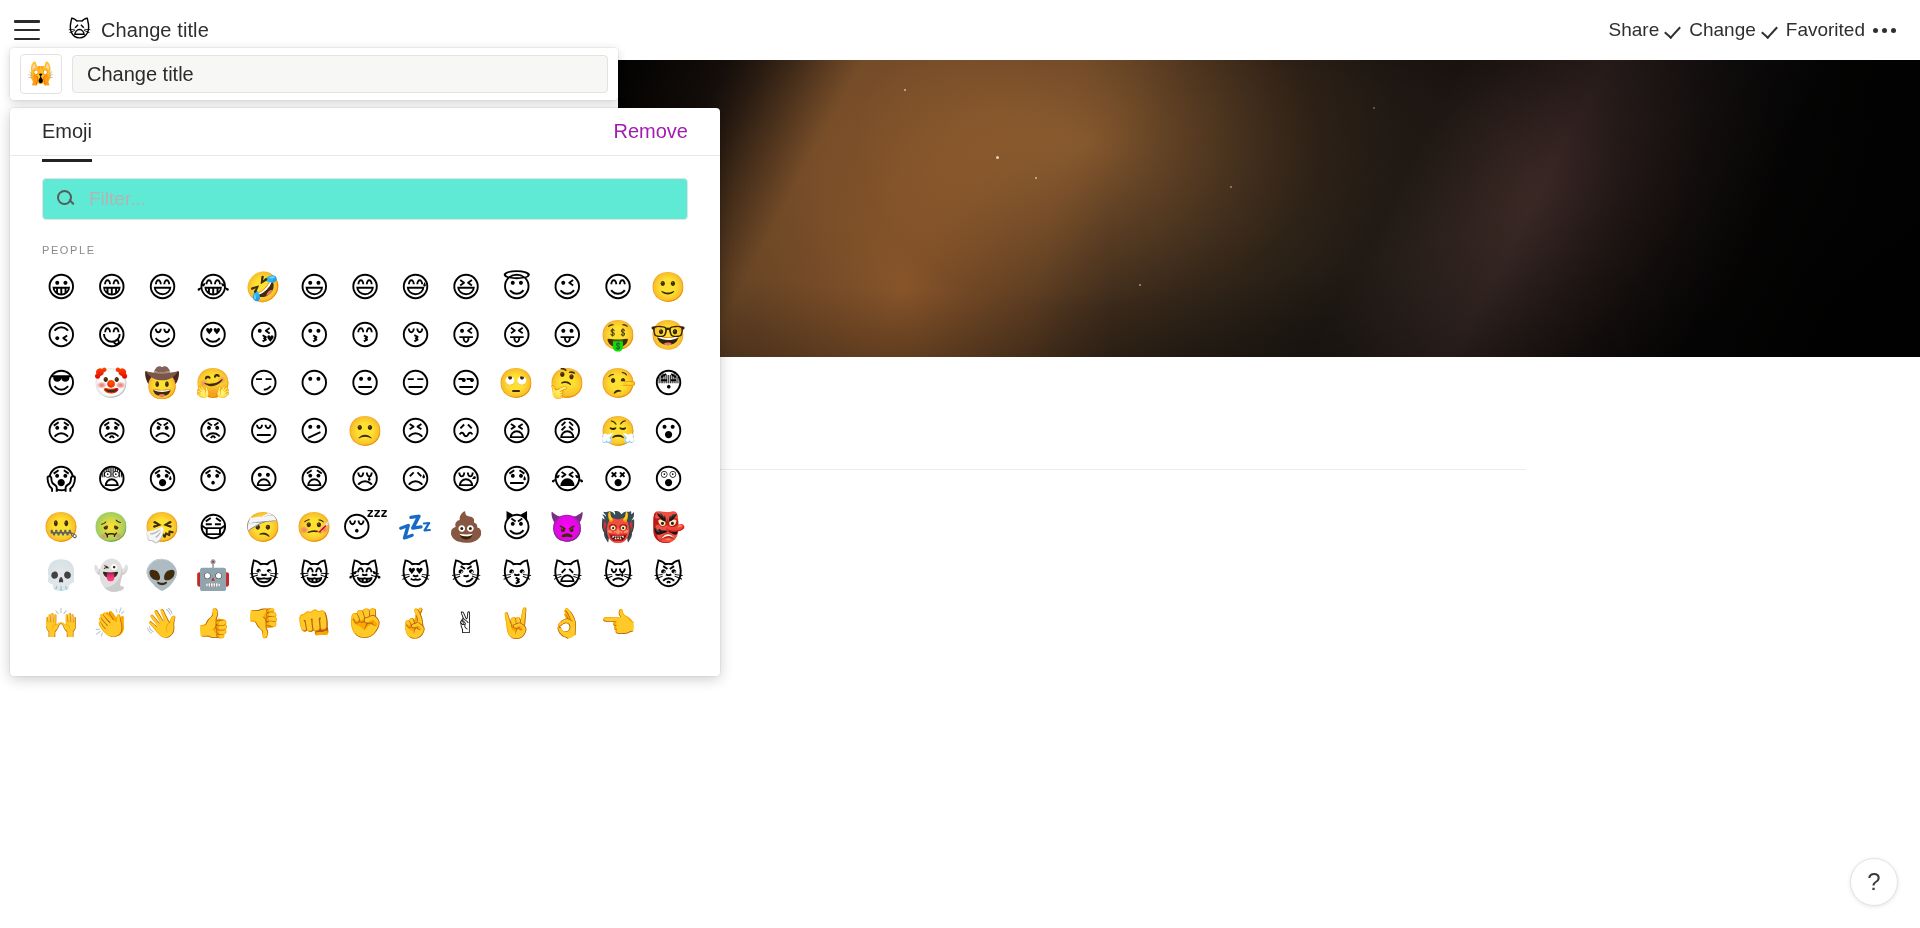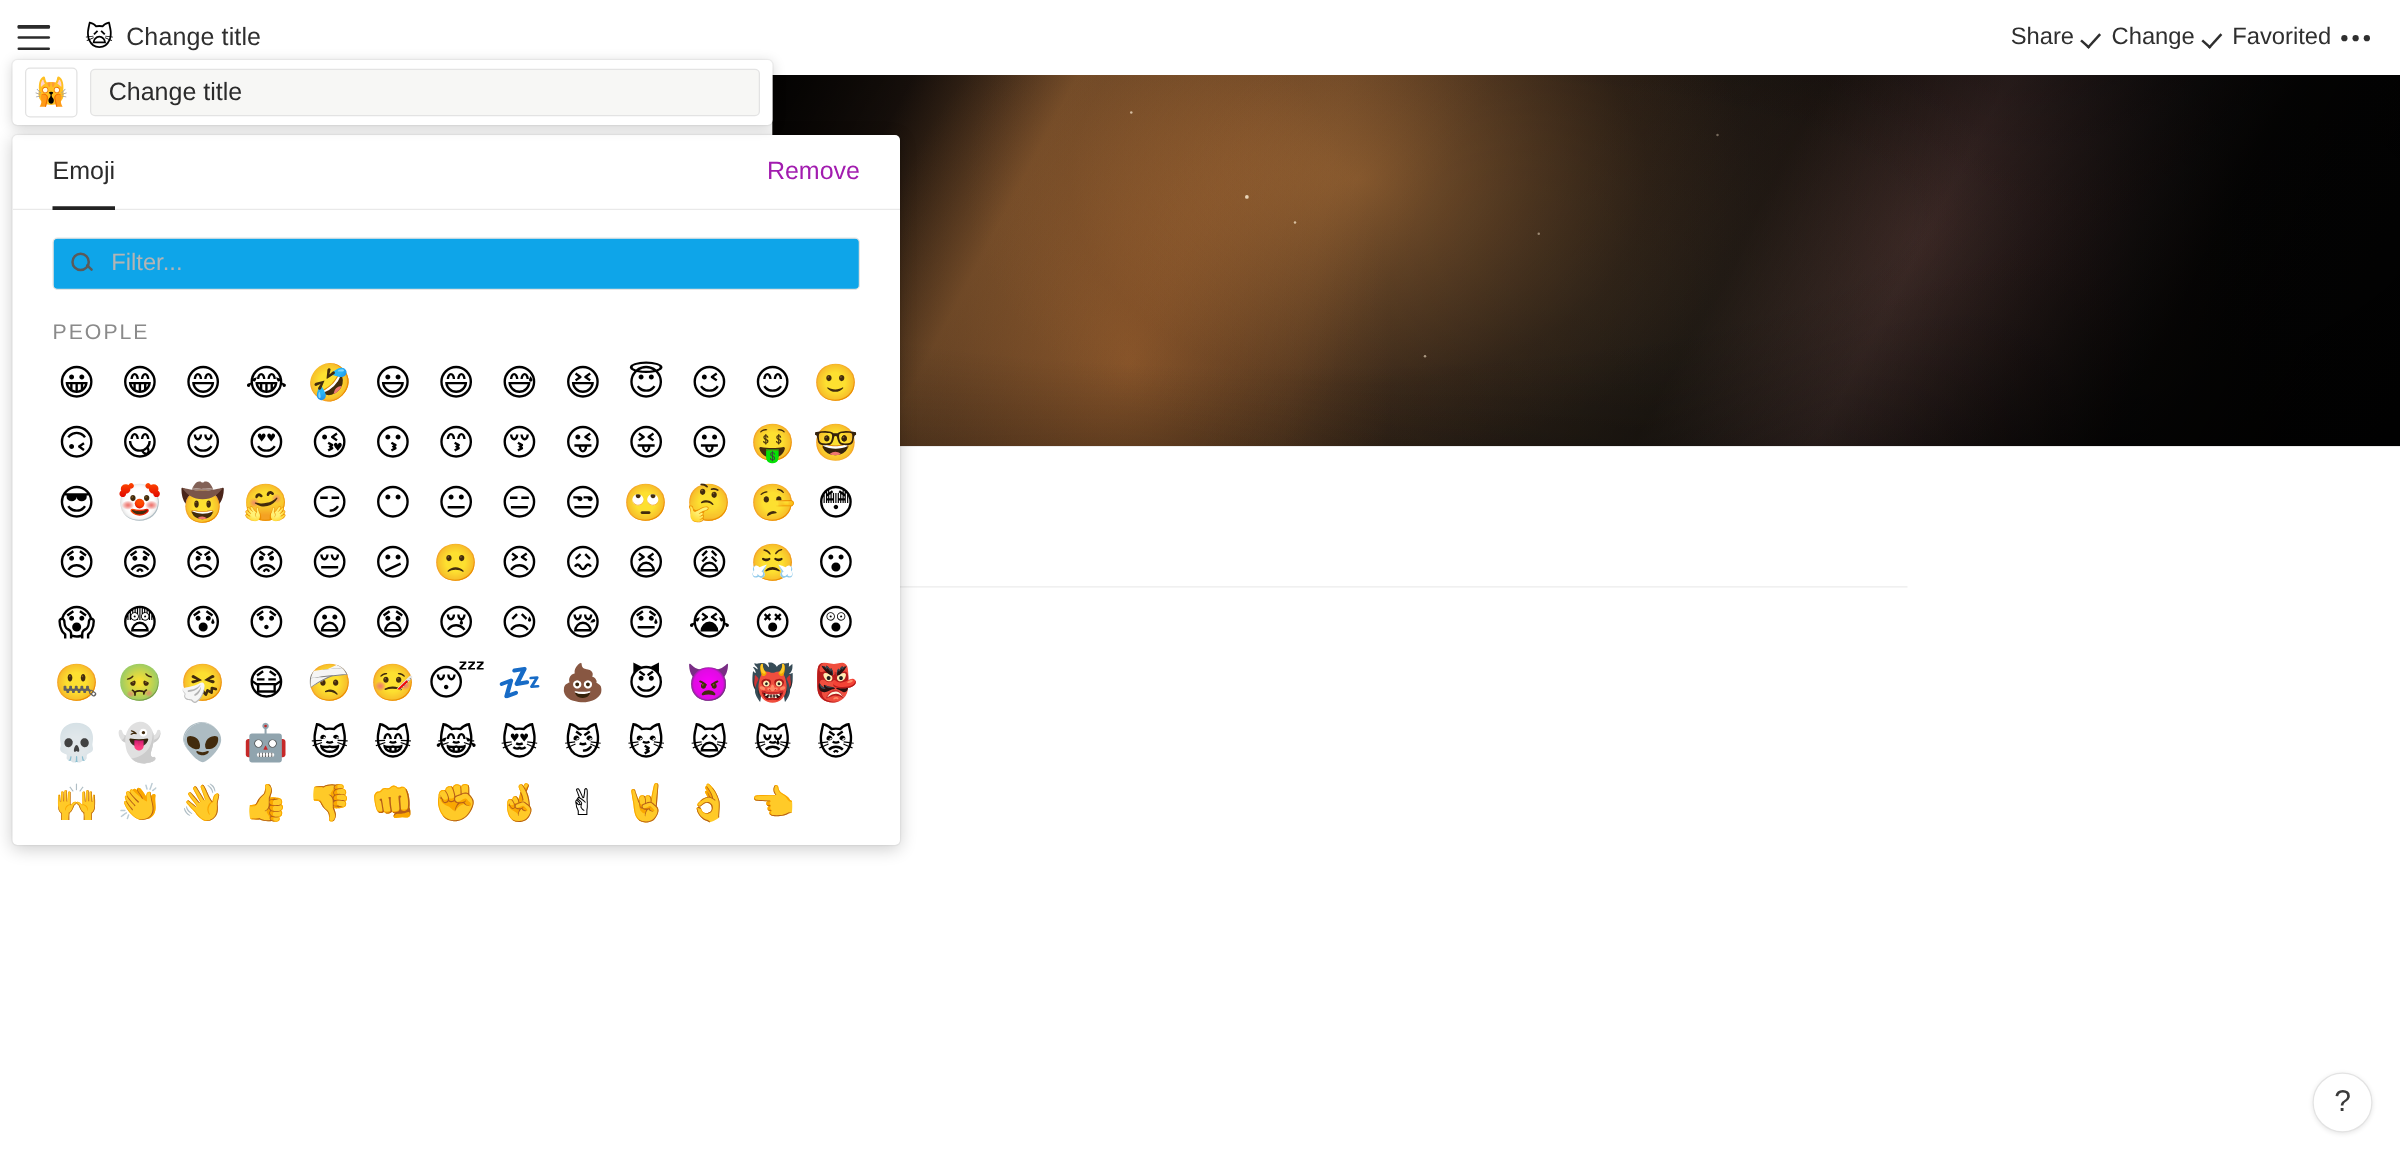--- a/index.html
+++ b/index.html
@@ -148,21 +148,21 @@
   .picker {
     position: absolute; left: 10px; top: 108px;
     width: 710px; height: 568px;
     background: #fff;
     border-radius: 4px;
     box-shadow: 0 3px 14px rgba(0,0,0,0.20), 0 0 0 1px rgba(0,0,0,0.04);
     z-index: 35;
     overflow: hidden;
   }
   .picker-tabs {
-    position: relative; height: 60px;
+    position: relative; height: 48px;
     display:flex; align-items:center; padding: 0 32px;
     border-bottom: 1px solid #e9e9e9;
   }
   .ptab {
     font-size: 20px; color: #2b2b2b; cursor:pointer;
     height: 60px; display:flex; align-items:center; position:relative;
     margin-right: 34px;
   }
   .ptab.active::after {
     content:""; position:absolute; left:0; right:0; bottom: 0;
@@ -170,21 +170,21 @@
   }
   .premove {
     margin-left:auto; font-size: 20px; color:#a21caf; cursor:pointer;
   }
   .filter-wrap { padding: 22px 32px 0 32px; }
   .filter-box {
     position: relative;
     height: 42px;
     border: 1px solid #e4e4e2;
     border-radius: 4px;
-    background: #0ea5e9;
+    background: #5eead4;
     display:flex; align-items:center;
   }
   .mag {
     width: 20px; height: 20px; margin: 0 11px 0 13px; flex:none;
     position: relative;
   }
   .mag::before {
     content:""; position:absolute; left:1px; top:1px;
     width: 11px; height: 11px; border: 2px solid #5a5a5a; border-radius: 50%;
   }
@@ -195,21 +195,21 @@
   }
   .filter-input {
     border:none; background: transparent; outline:none;
     font-size: 19px; color:#444; width: 100%;
     font-family: "Liberation Sans", sans-serif;
   }
   .filter-input::placeholder { color: #b4b4b4; }
 
   .sec-head {
     padding: 24px 32px 6px 32px;
-    font-size: 17px; letter-spacing: 1.6px; color: #8a8a8a;
+    font-size: 11px; letter-spacing: 1.6px; color: #8a8a8a;
   }
   .egrid {
     padding: 4px 26px 0 26px;
     display: grid;
     grid-template-columns: repeat(13, 1fr);
     row-gap: 6px;
   }
   .ecell {
     height: 42px; display:flex; align-items:center; justify-content:center;
     font-size: 29px; cursor: pointer; border-radius: 4px; line-height: 1;

